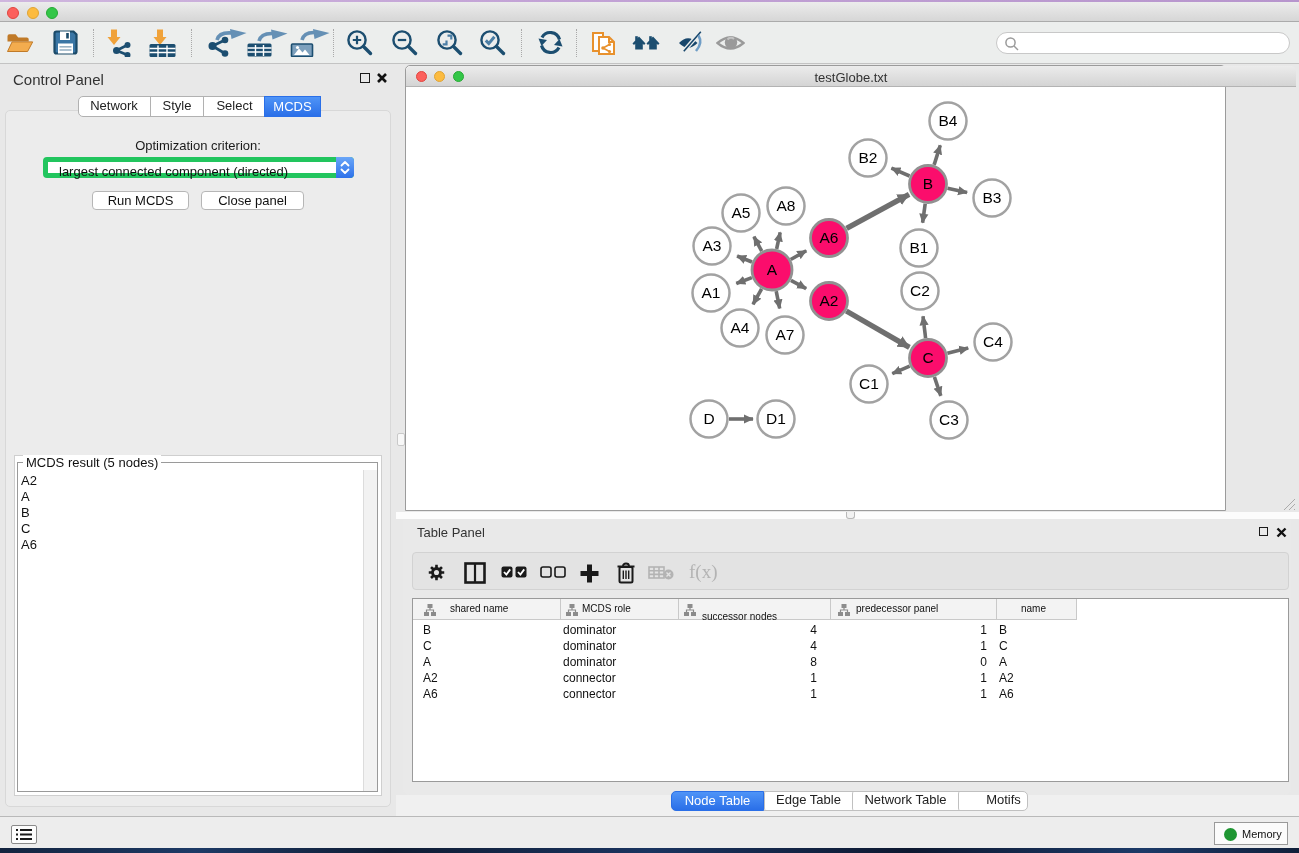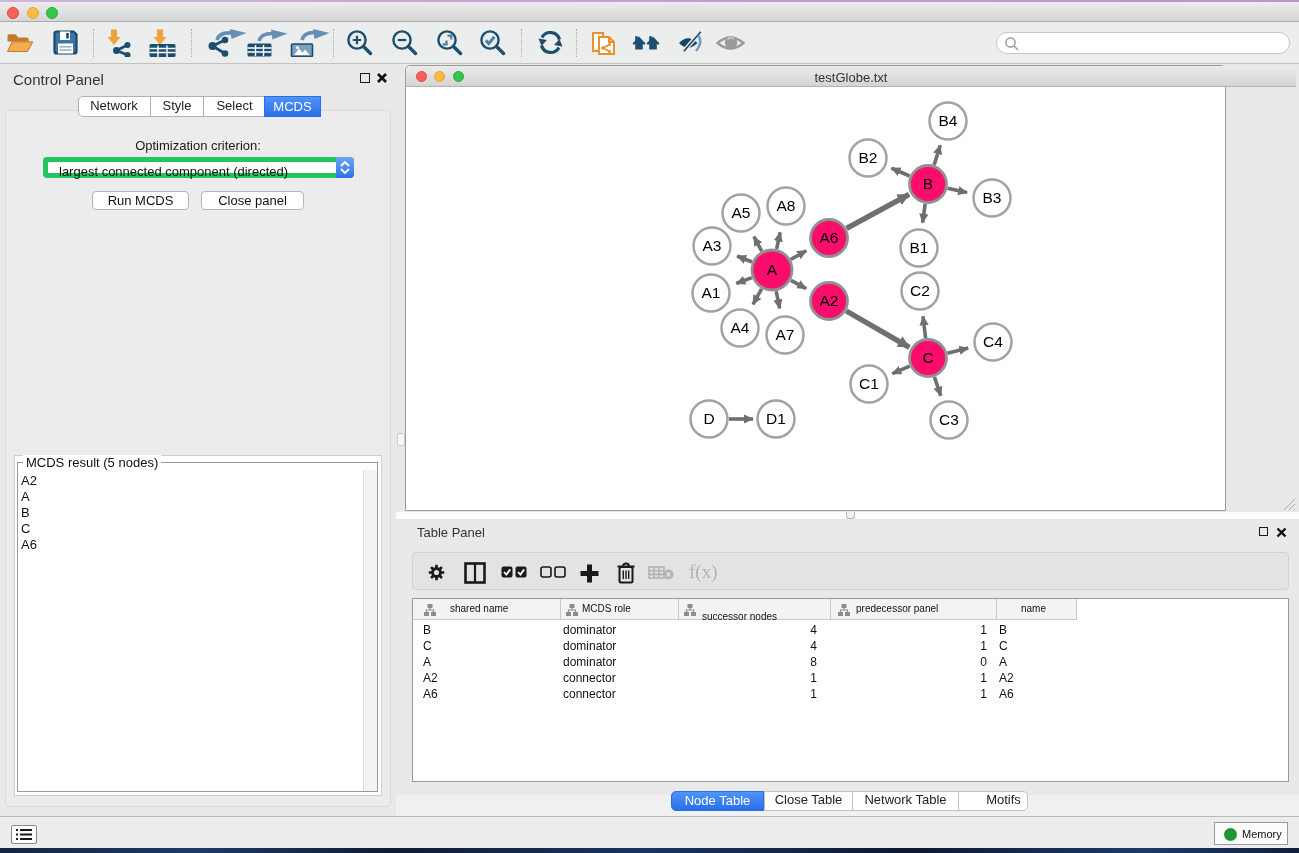--- a/index.html
+++ b/index.html
@@ -411,21 +411,21 @@
     <div class="cell" style="left:586px;top:72px;">A2</div>
   <div class="cell" style="left:10px;top:88px;">A6</div>
     <div class="cell" style="left:150px;top:88px;">connector</div>
     <div class="cell" style="left:334px;top:88px;width:70px;text-align:right;">1</div>
     <div class="cell" style="left:504px;top:88px;width:70px;text-align:right;">1</div>
     <div class="cell" style="left:586px;top:88px;">A6</div>
 </div>
 
 <div class="abs" style="left:671px;top:791px;width:357px;height:20px;background:#fff;border:1px solid #c0c0c0;border-radius:5px;"></div>
 <div class="btab btabsel" style="left:671px;width:93px;border-radius:5px 0 0 5px;">Node Table</div>
-<div class="btab" style="left:764px;width:88px;border:0;background:none;border-left:1px solid #c0c0c0;">Close Table</div>
+<div class="btab" style="left:764px;width:88px;border:0;background:none;border-left:1px solid #c0c0c0;">Edge Table</div>
 <div class="btab" style="left:852px;width:106px;border:0;background:none;border-left:1px solid #c0c0c0;">Network Table</div>
 <div class="btab" style="left:958px;width:90px;border:0;background:none;border-left:1px solid #c0c0c0;text-align:center;">Motifs</div>
 
 <div class="abs" id="statusbar"></div>
 <div class="abs" id="sbIcon">
   <svg width="16" height="13" style="position:absolute;left:4px;top:2px;" viewBox="0 0 16 13">
     <g fill="#1a1a1a">
         <rect x="0" y="1" width="2" height="2"></rect>
         <rect x="4" y="1" width="12" height="2"></rect>
         <rect x="0" y="5.5" width="2" height="2"></rect>

